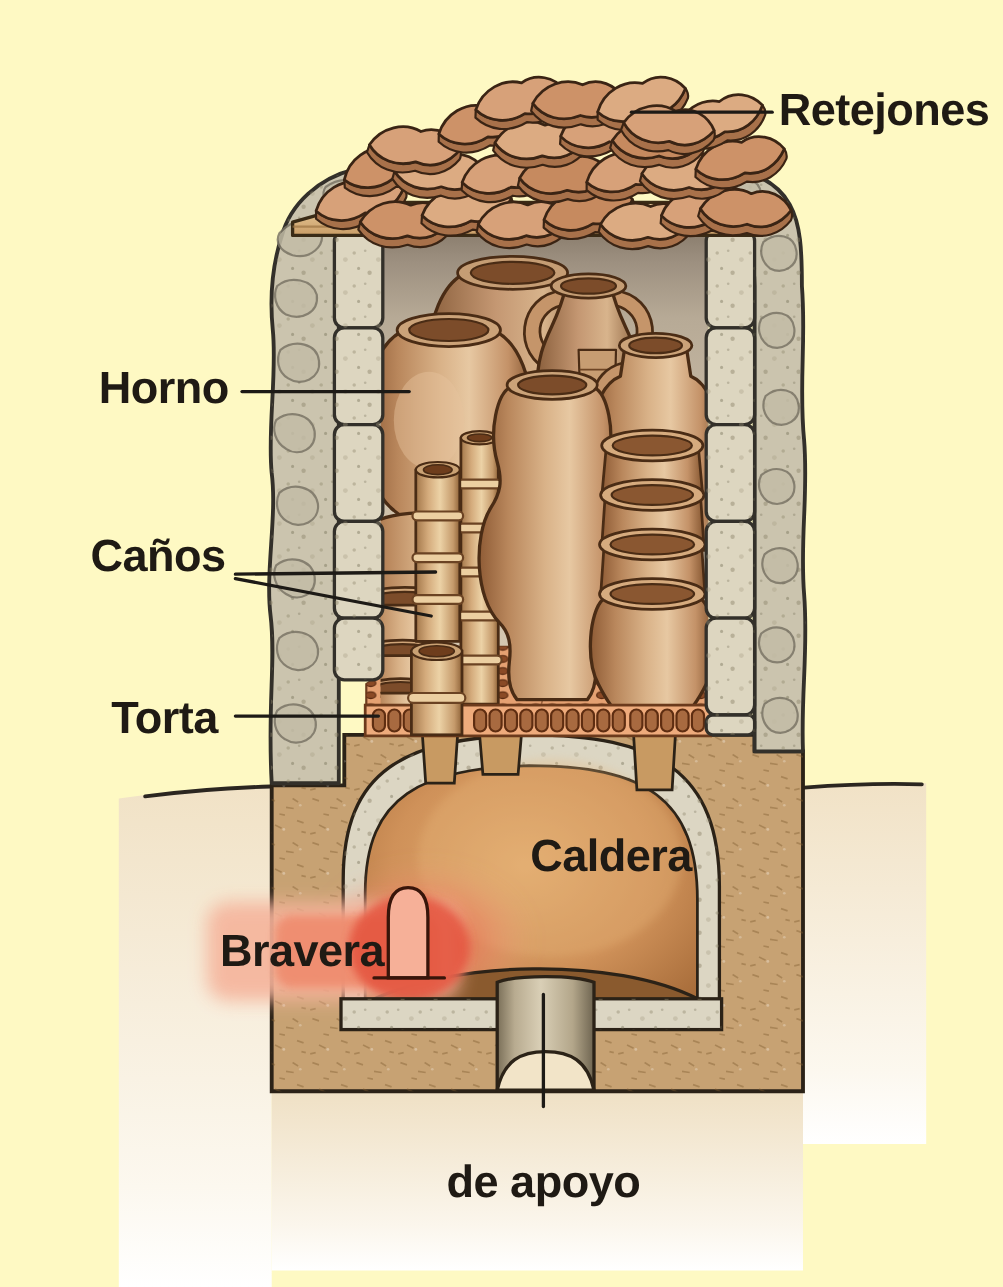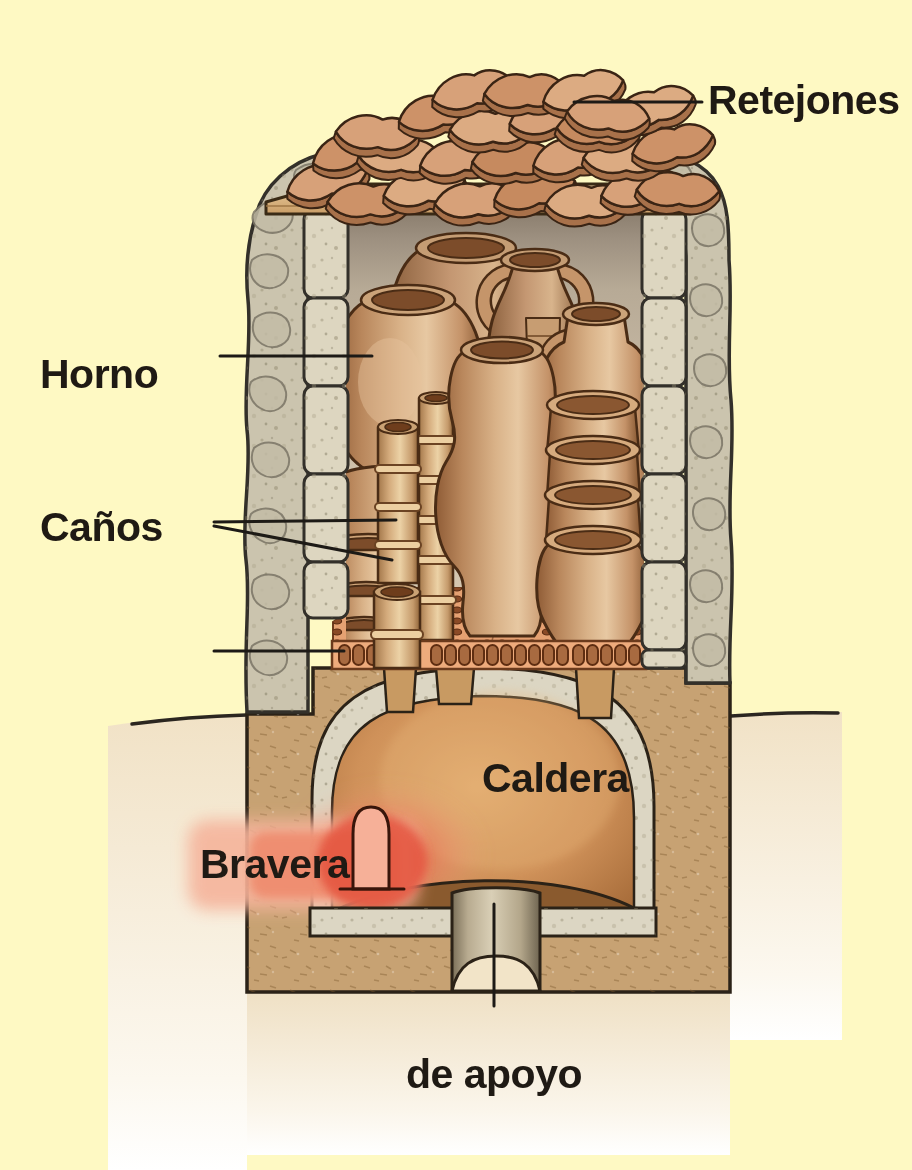--- a/index.html
+++ b/index.html
@@ -1,21 +1,21 @@
 <!DOCTYPE html>
 <html><head>
 <meta charset="utf-8">
 <style>
   html,body{margin:0;padding:0;background:#fff;}
   #stage{position:relative;width:912px;height:1170px;background:#fef9c3;overflow:hidden;
          font-family:"Liberation Sans",sans-serif;}
   #kiln-svg{position:absolute;left:0;top:0;}
   .lbl{position:absolute;color:#1f1a14;font-weight:600;font-size:41px;
        letter-spacing:-0.5px;line-height:1.12;white-space:nowrap;}
-  .lbl.right{text-align:left;margin-top:22px;}
+  .lbl.right{text-align:right;}
   .lbl.center{text-align:center;white-space:normal;}
 </style>
 </head>
 <body>
 
 <div id="stage">
 <svg id="kiln-svg" width="912" height="1170" viewBox="0 0 912 1170">
 <defs>
   <linearGradient id="interiorGrad" x1="0" y1="0" x2="0" y2="1">
     <stop offset="0" stop-color="#877a6a"></stop>
@@ -416,19 +416,20 @@
   <path d="M214,522 L396,520"></path>
   <path d="M214,526 L392,560"></path>
   <path d="M214,651 L344,651"></path>
   <path d="M494,904 L494,1006"></path>
 </g>
 </svg>
 
 <div class="lbl" style="left:708px;top:78px;">Retejones</div>
 <div class="lbl right" style="left:40px;top:330px;width:168px;">Horno</div>
 <div class="lbl right" style="left:40px;top:483px;width:165px;">Caños</div>
+<div class="lbl right" style="left:40px;top:630px;width:158px;">Torta</div>
 <div class="lbl" style="left:482px;top:756px;">Caldera</div>
 <div class="lbl" style="left:200px;top:842px;">Bravera</div>
 <div class="lbl center" style="left:374px;top:1006px;width:240px;">
   <br>
   <span>de apoyo</span>
 </div>
 </div>
 
 </body></html>

